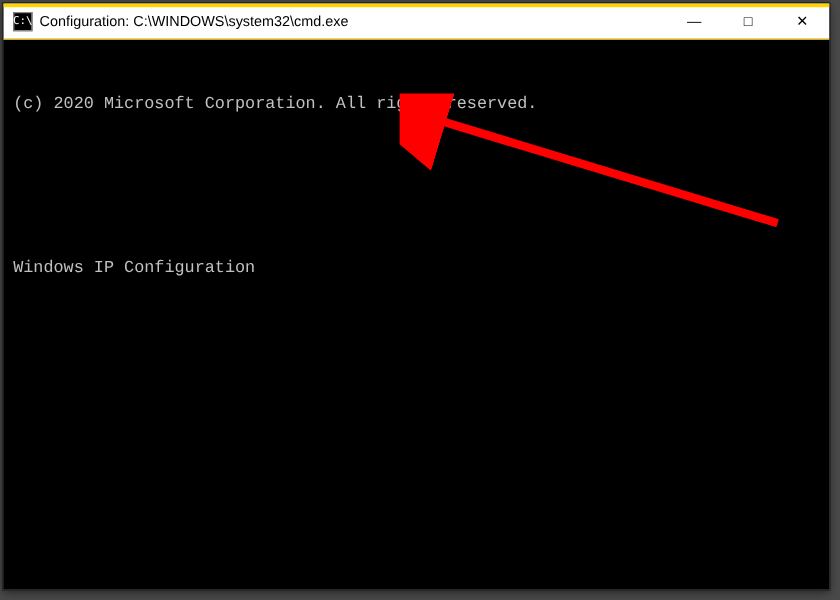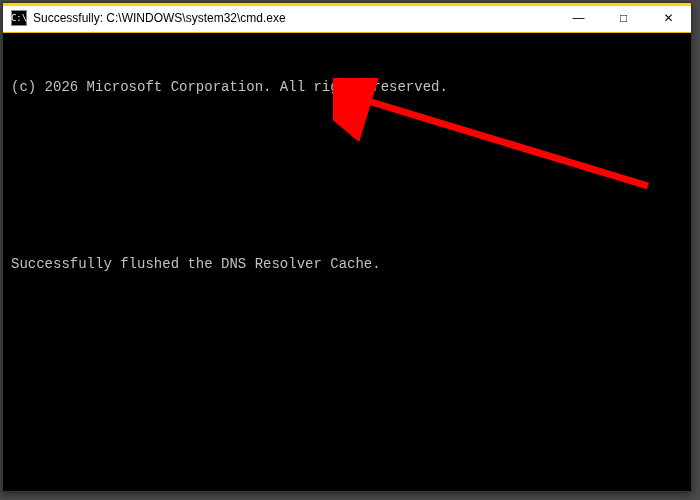--- a/index.html
+++ b/index.html
@@ -93,34 +93,34 @@
     }
   </style>
 </head>
 <body>
 
 <div class="window">
 
   <div class="titlebar">
     <div class="titlebar-accent"></div>
     <div class="titlebar-icon">C:\</div>
-    <div class="titlebar-text">Successfully: C:\WINDOWS\system32\cmd.exe</div>
+    <div class="titlebar-text">Configuration: C:\WINDOWS\system32\cmd.exe</div>
     <div class="titlebar-controls">
       <div class="titlebar-btn">—</div>
       <div class="titlebar-btn">□</div>
       <div class="titlebar-btn close">✕</div>
     </div>
   </div>
 
   <div class="terminal-body">
-    <span class="line">(c) 2026 Microsoft Corporation. All rights reserved.</span>
+    <span class="line">(c) 2020 Microsoft Corporation. All rights reserved.</span>
     <span class="line"></span>
     <span class="line"></span>
+    <span class="line">Windows IP Configuration</span>
     <span class="line"></span>
-    <span class="line">Successfully flushed the DNS Resolver Cache.</span>
     <span class="line"></span>
     
   </div>
 
   <svg class="arrow-annotation" style="left:330px; top:75px; width:330px; height:120px;" viewBox="0 0 330 120">
     <defs>
       <marker id="arrowhead" markerWidth="14" markerHeight="12" refX="2" refY="6" orient="auto">
         <polygon points="0 0, 14 6, 0 12" fill="#ff0000"></polygon>
       </marker>
     </defs>

